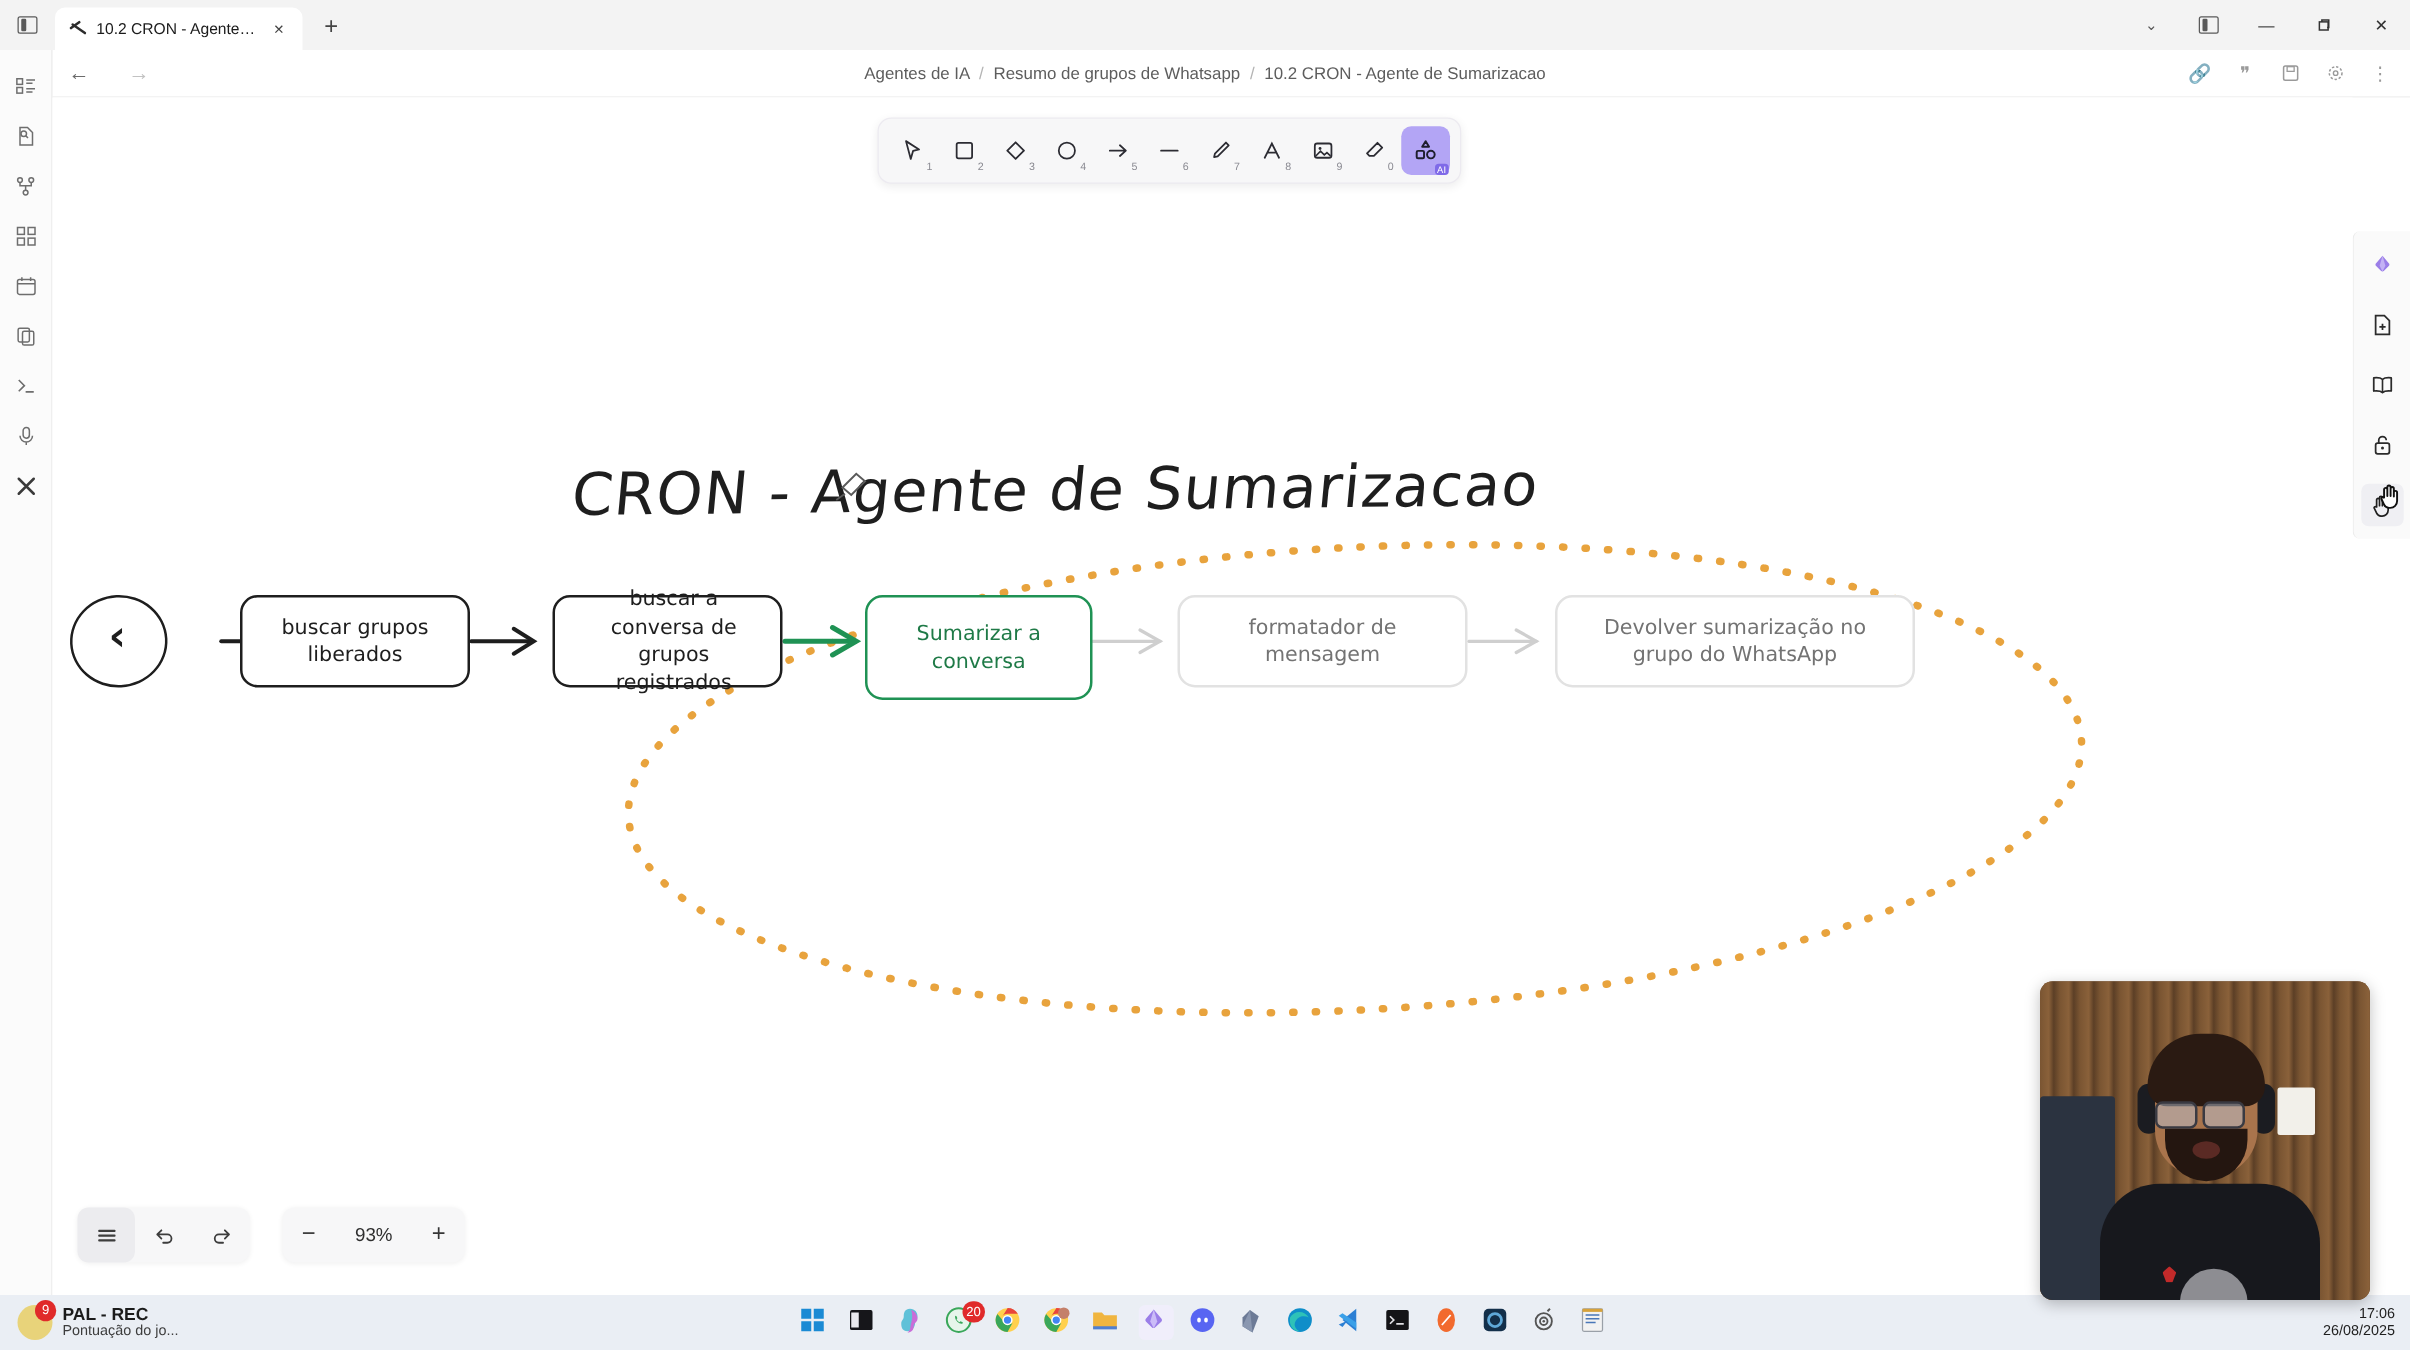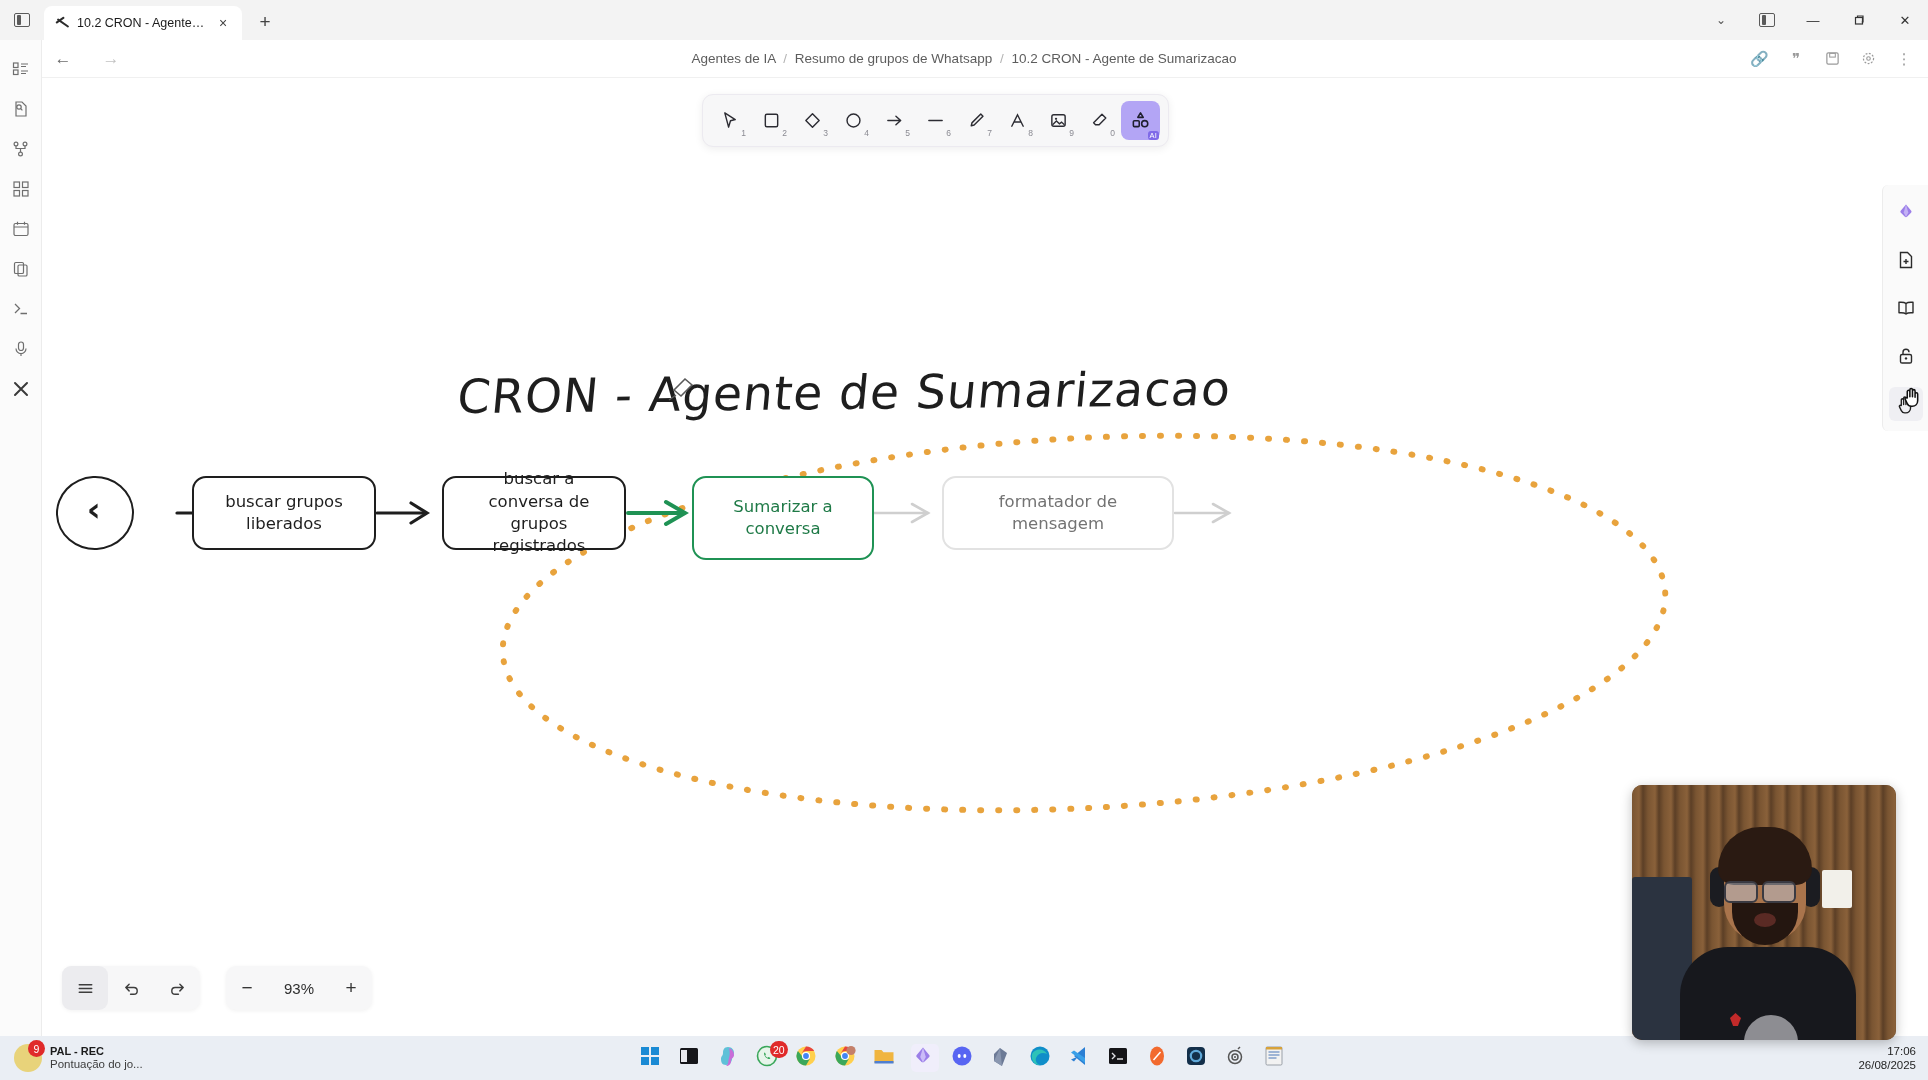--- a/index.html
+++ b/index.html
@@ -170,21 +170,21 @@
     position: absolute; left: 0; bottom: 0; width: 1928px; height: 44px;
     background: #eaeef4; display: flex; align-items: center;
   }
   .tb-app { display: flex; align-items: center; gap: 8px; margin-left: 14px; }
   .tb-app-ic { width: 28px; height: 28px; border-radius: 50%; background: #e8d37a; position: relative; }
   .tb-badge {
     position: absolute; left: 14px; top: -4px; min-width: 17px; height: 17px; border-radius: 9px;
     background: #e02a2a; color: #fff; font-size: 10.5px; display: flex; align-items: center; justify-content: center; padding: 0 3px;
   }
   .tb-app-txt { line-height: 1.18; }
-  .tb-app-t1 { font-size: 11px; color: #1b1b1b; font-weight: 700; }
+  .tb-app-t1 { font-size: 14px; color: #1b1b1b; font-weight: 700; }
   .tb-app-t2 { font-size: 11.5px; color: #3d3d3d; }
 
   .tb-center { position: absolute; left: 50%; transform: translateX(-50%); display: flex; align-items: center; gap: 11px; }
   .tb-ic { width: 28px; height: 28px; border-radius: 5px; position: relative; }
   .tb-ic.active-sq { background: #f0eefb; }
   .tb-right { position: absolute; right: 12px; display: flex; align-items: center; gap: 14px; }
   .tb-clock { text-align: right; line-height: 1.25; font-size: 11.5px; color: #1f1f1f; }
 
   .cursor-hand { position: absolute; left: 1900px; top: 385px; font-size: 22px; color: #1b1b1b; z-index: 50; }
 </style>
@@ -361,20 +361,24 @@
     </div>
 
     <div class="node green" style="left:650px; top:398px; width:182px; height:84px;">
       <span style="white-space:pre-line">Sumarizar a conversa</span>
     </div>
 
     <div class="node faded" style="left:900px; top:398px; width:232px; height:74px;">
       <span style="white-space:pre-line">formatador de mensagem</span>
     </div>
 
+    <div class="node faded" style="left:1202px; top:398px; width:288px; height:74px;">
+      <span style="white-space:pre-line">Devolver sumarização no
+grupo do WhatsApp</span>
+    </div>
 
 
   </div>
 
   <div class="toolbar">
     <div class="tool">
       <svg width="19" height="19" viewBox="0 0 20 20">
           <path d="M4 2l11 7-5 1.2L8 17z" fill="none" stroke="#2c2c33" stroke-width="1.5" stroke-linejoin="round"></path>
         </svg>
       <span class="num">1</span>

